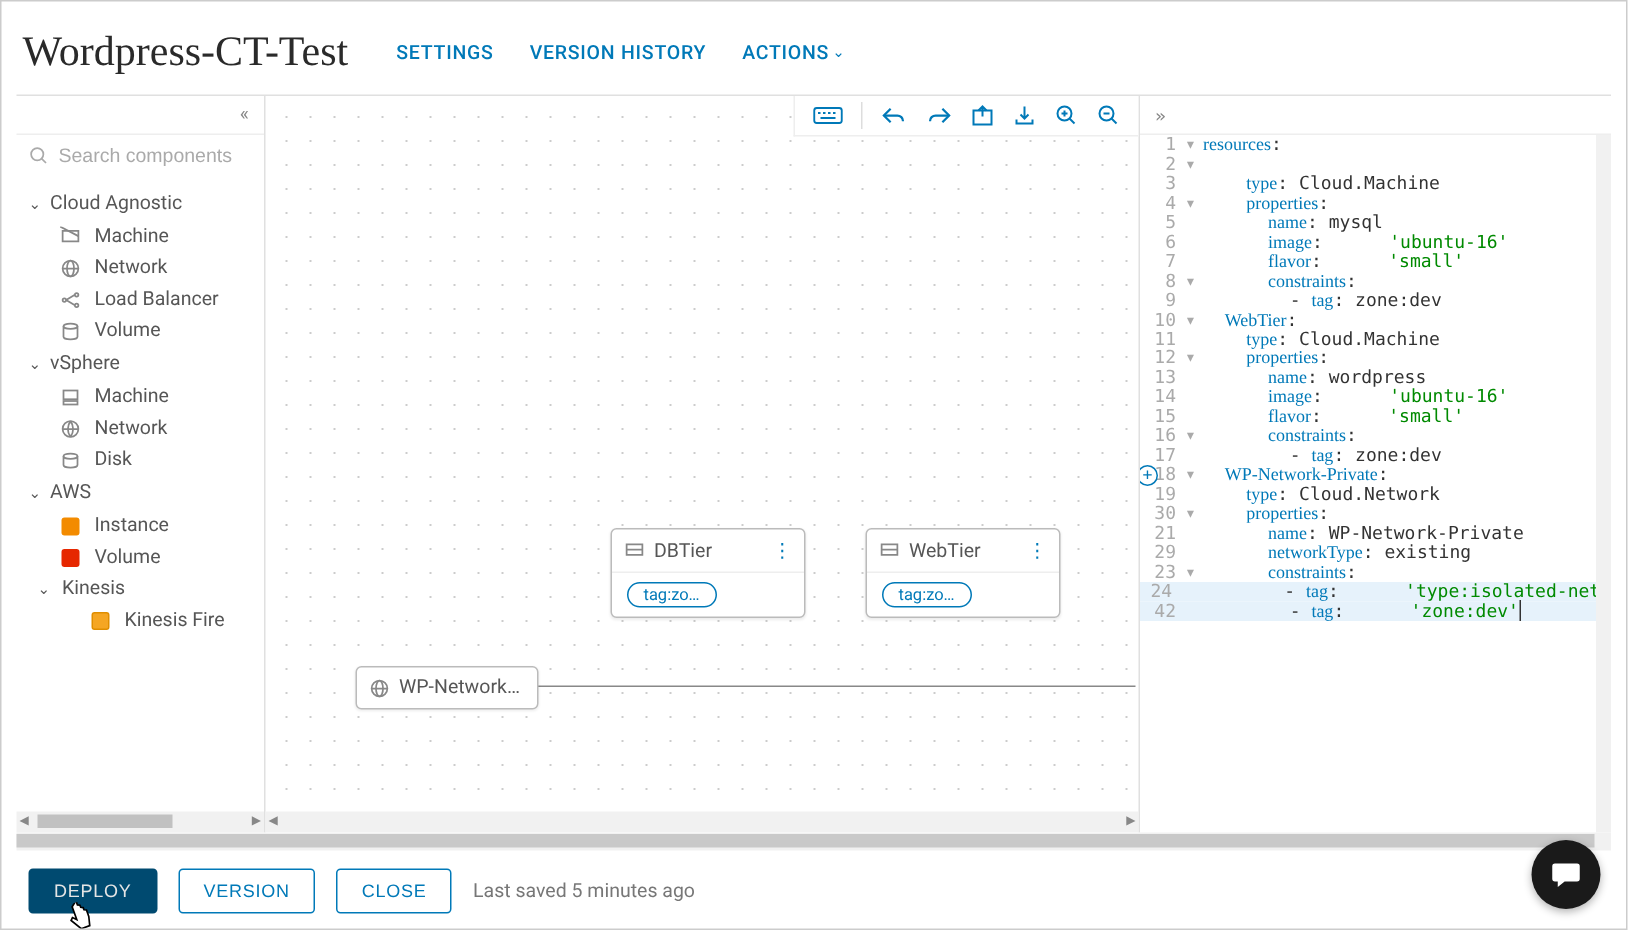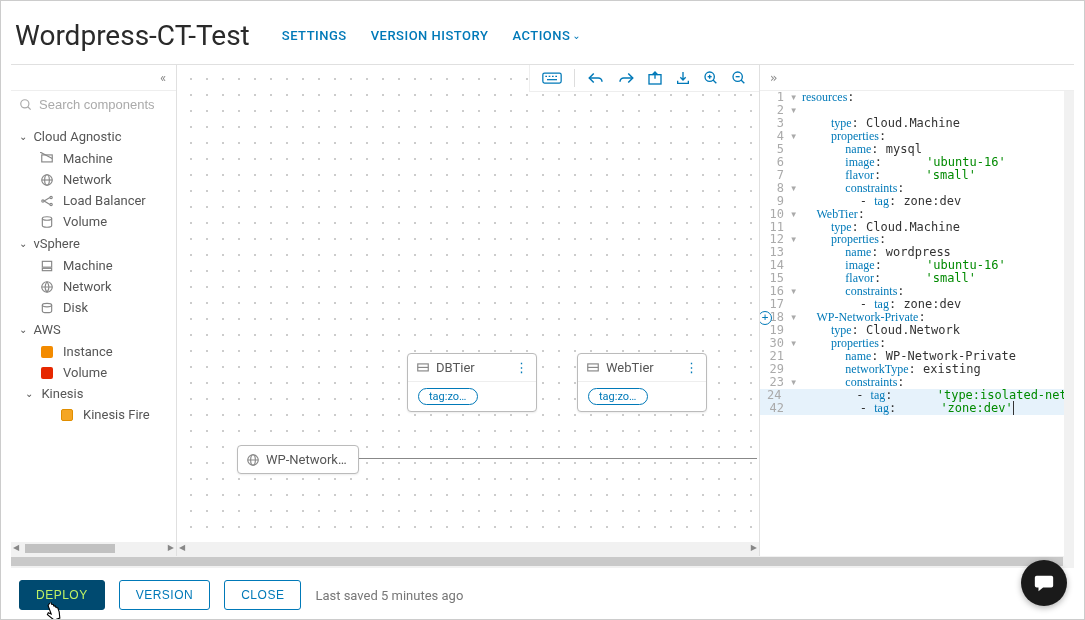--- a/index.html
+++ b/index.html
@@ -17,20 +17,21 @@
       display: flex;
       align-items: center;
       padding: 18px 14px 12px 14px;
       gap: 24px;
     }
     .header h1 {
       font-size: 28px;
       font-weight: 400;
       color: #2a2a2a;
       margin-right: 8px;
+      font-family: Liberation Serif, serif;
     }
     .header-link {
       color: #0079b8;
       font-weight: 500;
       font-size: 13px;
       letter-spacing: 0.5px;
       cursor: pointer;
       display: inline-flex;
       align-items: center;
       gap: 2px;
@@ -240,21 +241,21 @@
     }
     .btn {
       padding: 7px 16px;
       border-radius: 3px;
       font-size: 12px;
       font-weight: 500;
       letter-spacing: 0.5px;
       cursor:pointer;
       border:1px solid #0079b8;
     }
-    .btn-danger { background:#004a70; color:#bef264; border-color:#004a70;}
+    .btn-danger { background:#004a70; color:#e5e5e5; border-color:#004a70;}
     .btn-outline { background:#fff; color:#0079b8; }
     .saved-text { color:#777; font-size:13px; }
     .cursor-hand {
       position:absolute;
       left:44px;
       top:34px;
       font-size:16px;
       transform: rotate(-20deg);
       color:#000;
       pointer-events:none;

